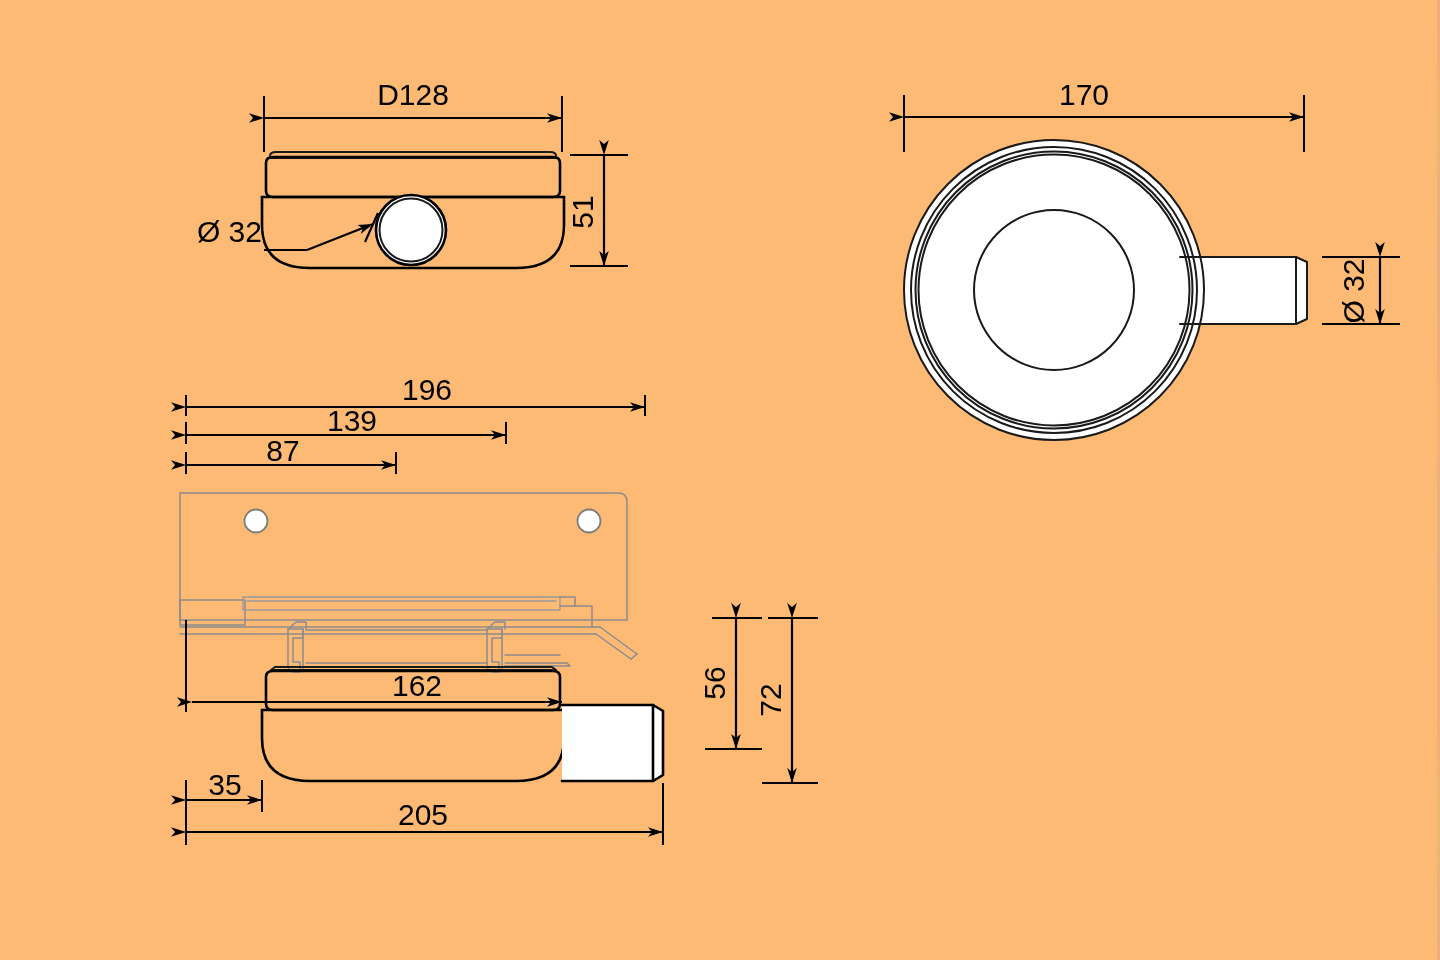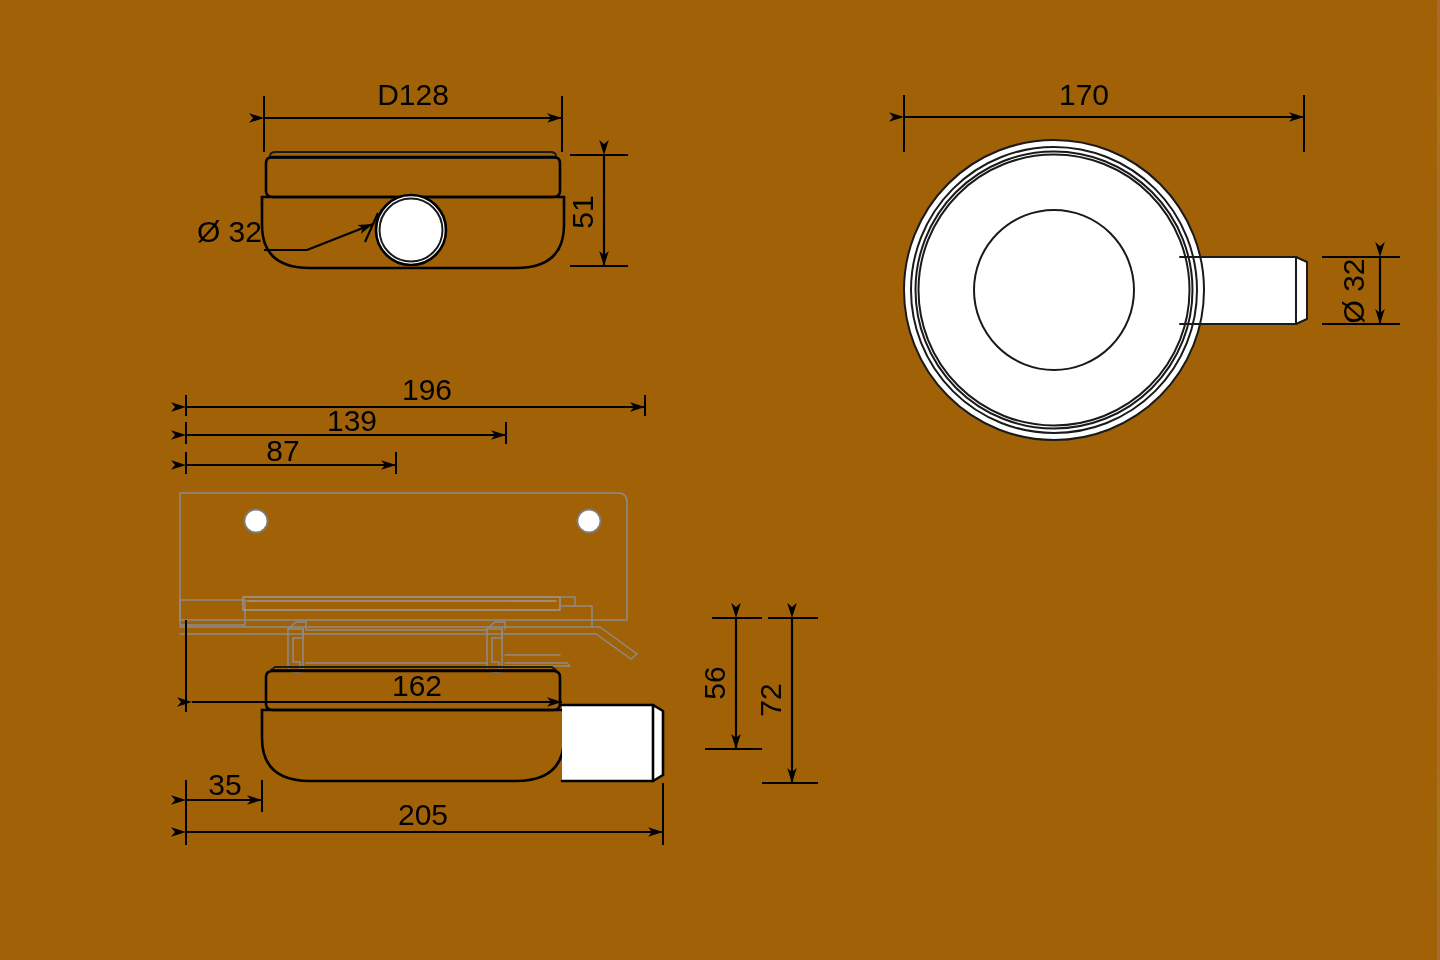--- a/index.html
+++ b/index.html
@@ -11,21 +11,21 @@
   body {
     width: 1440px;
     height: 960px;
     overflow: hidden;
     font-family: "Liberation Sans", sans-serif;
   }
   #drawing-root {
     position: relative;
     width: 1440px;
     height: 960px;
-    background: #a16207;
+    background: #fdba74;
   }
   svg#cad {
     position: absolute;
     top: 0;
     left: 0;
     width: 1440px;
     height: 960px;
     display: block;
   }
   .dimtext {

